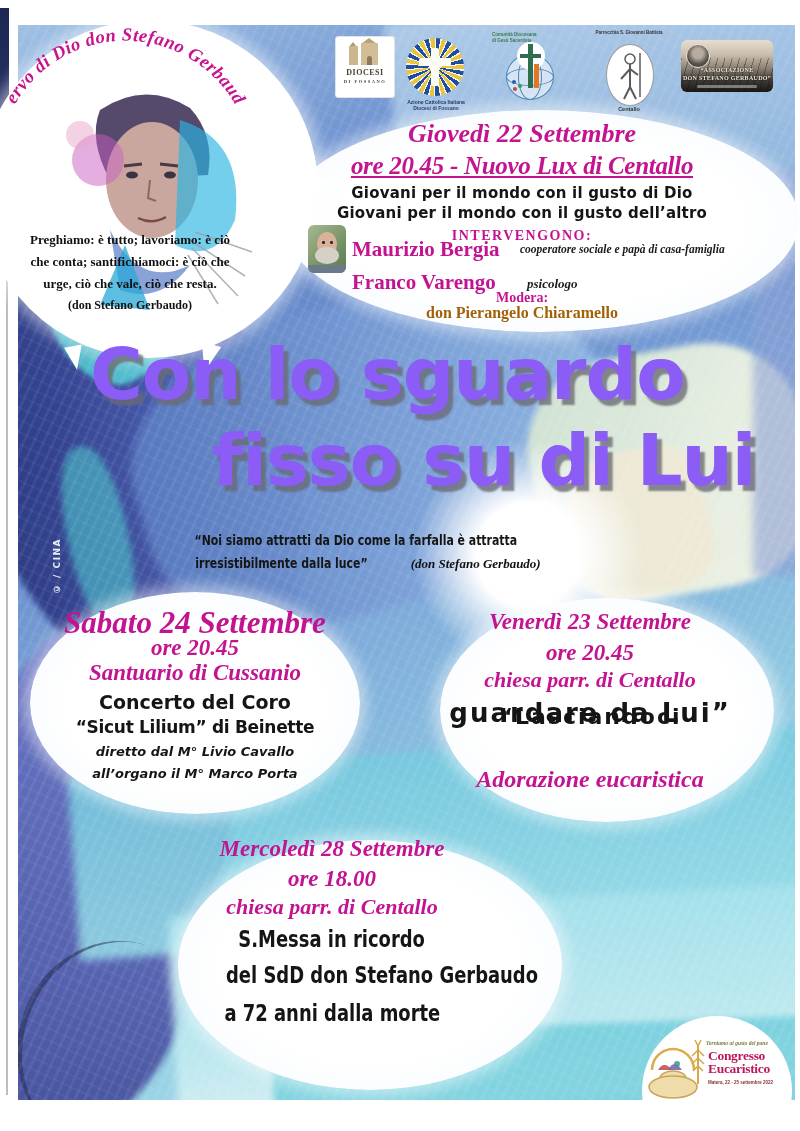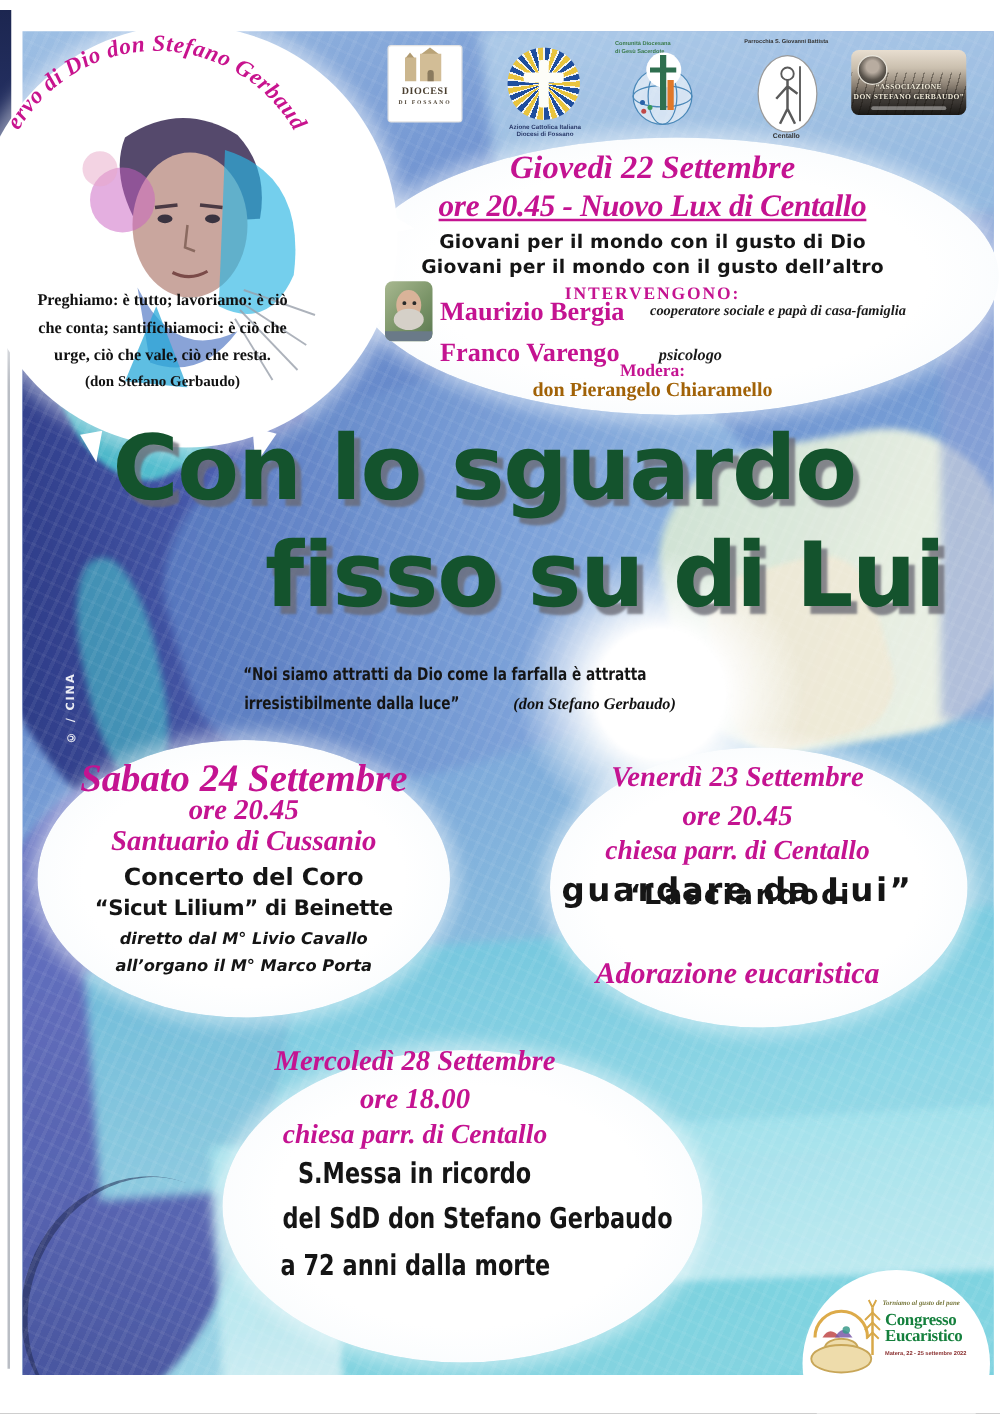--- a/index.html
+++ b/index.html
@@ -66,21 +66,21 @@
   .spike3{left:66px;top:346px;border-left:9px solid transparent;border-right:9px solid transparent;
     border-top:24px solid #fff;transform:rotate(-10deg);}
 
   
   .ms{font-family:"Liberation Serif",serif;font-style:italic;font-weight:bold;color:#c41391;}
   .blk{font-family:"DejaVu Sans",sans-serif;font-weight:bold;color:#151515;}
   .srf{font-family:"Liberation Serif",serif;font-weight:bold;}
   .cond{display:inline-block;transform:scaleX(.78);transform-origin:50% 50%;white-space:nowrap;}
 
   .main-title{font-family:"DejaVu Sans",sans-serif;font-weight:bold;font-size:72px;line-height:1;
-    color:#14532d;text-shadow:5px 6px 2px rgba(105,105,115,.78);white-space:nowrap;letter-spacing:-1px;}
+    color:#8b5cf6;text-shadow:5px 6px 2px rgba(105,105,115,.78);white-space:nowrap;letter-spacing:-1px;}
 
   
   .thu-line{left:287px;width:470px;text-align:center;}
   .t-date{top:119px;font-size:26px;}
   .t-time{top:152px;font-size:25px;letter-spacing:-.3px;text-decoration:underline;}
   .t-theme1{top:184px;font-size:15px;letter-spacing:.2px;}
   .t-theme2{top:204px;font-size:15px;letter-spacing:.2px;}
   .t-interv{top:228px;font-size:14px;color:#c41391;letter-spacing:1.5px;}
   .t-modera{top:290px;font-size:14px;color:#c41391;}
   .t-modname{top:304px;font-size:16px;color:#a16207;}
@@ -94,21 +94,21 @@
   
   .sat-line{left:45px;width:300px;text-align:center;white-space:nowrap;}
   .fri-line{left:440px;width:300px;text-align:center;white-space:nowrap;}
   .wed-line{left:182px;width:300px;text-align:center;white-space:nowrap;}
 
   
   .badge-q{left:10px;width:240px;text-align:center;font-family:"Liberation Serif",serif;
     font-weight:bold;font-size:13px;color:#111;white-space:nowrap;}
 
   
-  .logo-card{position:absolute;background:#fff;}
+  .logo-card{position:absolute;background:#fff;margin-left:25px;}
   .dioc{left:310px;top:36px;width:58px;height:60px;border-radius:3px;border:1px solid #e3e3e3;}
   .dioc .tower1{position:absolute;left:13px;top:9px;width:9px;height:19px;background:#cbb68e;}
   .dioc .tower2{position:absolute;left:25px;top:6px;width:17px;height:22px;background:#d2bd96;}
   .dioc .roof1{position:absolute;left:13px;top:5px;width:0;height:0;border-left:4.5px solid transparent;border-right:4.5px solid transparent;border-bottom:5px solid #b09a70;}
   .dioc .roof2{position:absolute;left:25px;top:1px;width:0;height:0;border-left:8.5px solid transparent;border-right:8.5px solid transparent;border-bottom:6px solid #b9a377;}
   .dioc .door{position:absolute;left:31px;top:19px;width:5px;height:9px;background:#8a7a5e;border-radius:3px 3px 0 0;}
   .dioc-t1{position:absolute;left:0;top:31px;width:100%;text-align:center;font-size:8px;font-weight:bold;
     color:#4a3f30;letter-spacing:.5px;font-family:"Liberation Serif",serif;}
   .dioc-t2{position:absolute;left:0;top:42px;width:100%;text-align:center;font-size:4.5px;font-weight:bold;
     color:#4a3f30;letter-spacing:1.5px;font-family:"Liberation Serif",serif;}
@@ -155,21 +155,21 @@
   .bergia .face{position:absolute;left:9px;top:7px;width:20px;height:24px;border-radius:50%;background:#d9b399;}
   .bergia .beard{position:absolute;left:7px;top:22px;width:24px;height:17px;border-radius:50%;background:#d5d0c8;}
   .bergia .e1,.bergia .e2{position:absolute;top:16px;width:2.5px;height:2.5px;border-radius:50%;background:#2a2a2a;}
   .bergia .e1{left:14px;} .bergia .e2{left:22px;}
   .bergia .shirt{position:absolute;left:0;bottom:0;width:100%;height:8px;background:#6a7a88;}
 
   
   .cong-script{position:absolute;left:64px;top:24px;width:82px;font-family:"Liberation Serif",serif;
     font-style:italic;font-weight:bold;font-size:5.5px;color:#7a7a40;white-space:nowrap;}
   .cong-h{position:absolute;left:66px;width:80px;font-family:"Liberation Serif",serif;font-weight:bold;
-    font-size:13.5px;color:#15803d;line-height:1;letter-spacing:-.3px;}
+    font-size:13.5px;color:#be185d;line-height:1;letter-spacing:-.3px;}
   .cong-h1{top:33px;} .cong-h2{top:46px;}
   .cong-f{position:absolute;left:66px;top:64px;width:80px;font-size:4.5px;font-weight:bold;color:#8a3030;}
 
   .watermark{left:52px;top:538px;writing-mode:vertical-rl;transform:rotate(180deg);
     font-size:9px;font-weight:bold;color:rgba(255,255,255,.9);letter-spacing:1.5px;
     font-family:"DejaVu Sans",sans-serif;}
 </style>
 </head>
 <body>
 

